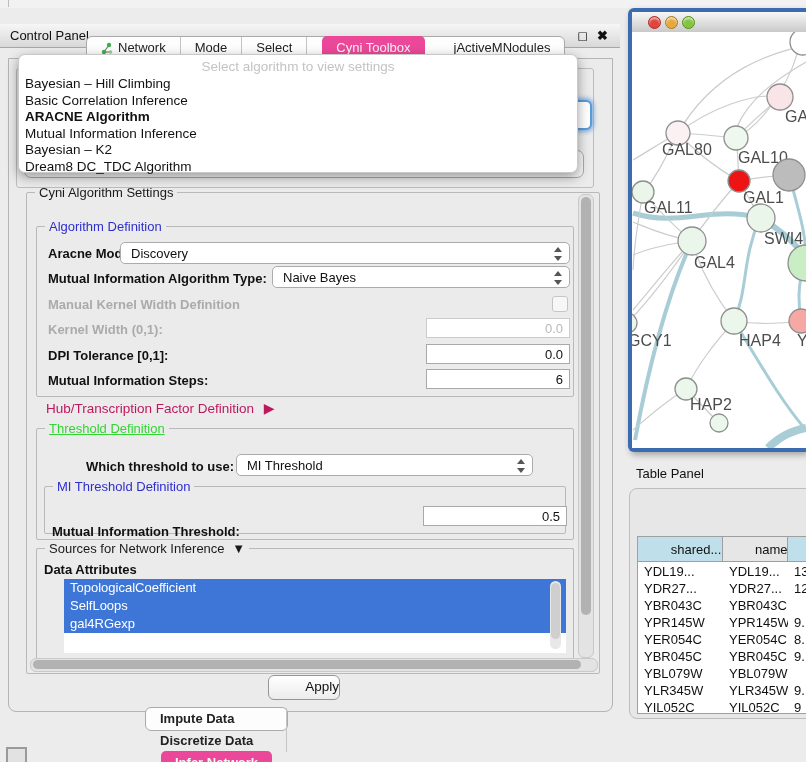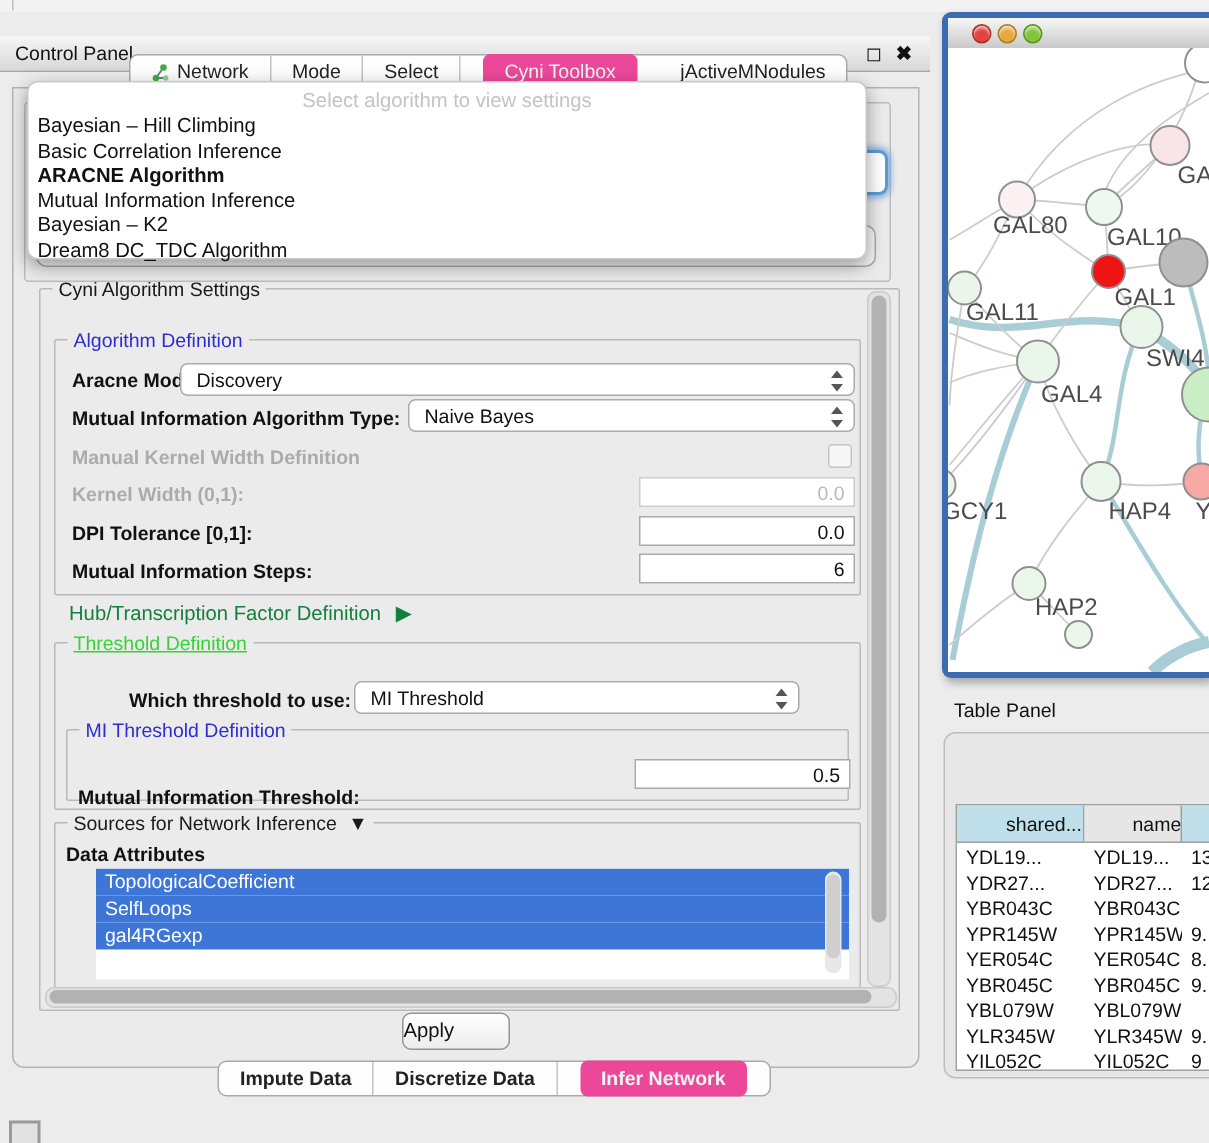--- a/index.html
+++ b/index.html
@@ -49,21 +49,21 @@
   .stepper:after{bottom:0;border-top:5px solid #555;}
   .tfield{background:#fff;border:1px solid #a9a9a9;height:20px;font-size:13px;color:#111;
     text-align:right;padding-right:6px;line-height:20px;box-sizing:border-box;}
   .tfield.dis{border-color:#cccccc;color:#b9b9b9;}
   .chk{width:14px;height:14px;border:1px solid #c6c6c6;border-radius:3px;background:#f7f7f7;}
   .attr-list{background:#fff;overflow:hidden;}
   .attr-row{height:18px;line-height:18px;background:#3d76d6;color:#fff;font-size:13px;padding-left:6px;}
   .sb-track{background:#e3e3e3;border:1px solid #c9c9c9;border-radius:6px;}
   .sb-thumb{background:#b2b2b2;border-radius:6px;}
   .applybtn{left:268px;top:675px;width:70px;height:23px;background:linear-gradient(#ffffff,#ececec);
-    border:1px solid #959595;border-radius:6px;font-size:13.5px;color:#111;text-align:left;line-height:22px;}
+    border:1px solid #959595;border-radius:6px;font-size:13.5px;color:#111;text-align:right;line-height:22px;}
   
   .netwin{left:628px;top:8px;width:178px;height:444px;background:#3c6cb0;border-radius:6px 0 0 6px;z-index:3;
     box-shadow:2px 3px 6px rgba(0,0,0,.3);}
   .nettitle{left:632px;top:12px;width:174px;height:20px;background:linear-gradient(#f7f7f7,#c9c9c9);
     border-bottom:1px solid #888;z-index:4;}
   .tl{position:absolute;top:4px;width:11px;height:11px;border-radius:50%;box-shadow:inset 0 2px 2px rgba(255,255,255,.6);}
   .netcanvas{left:632px;top:32px;width:174px;height:416px;background:#fff;z-index:4;overflow:hidden;}
   .tp-title{left:625px;top:460px;width:181px;height:27px;font-size:13px;color:#111;line-height:27px;padding-left:11px;box-sizing:border-box;}
   .tp-card{left:629px;top:488px;width:177px;height:229px;background:#e7e7e7;border:1px solid #bdbdbd;
     border-radius:8px 0 0 8px;z-index:2;}
@@ -165,21 +165,21 @@
 <div class="abs flabel" style="left:48px;top:348px;">DPI Tolerance [0,1]:</div>
 <div class="abs tfield" style="left:426px;top:344px;width:144px;">
   <span>0.0</span>
 </div>
 
 <div class="abs flabel" style="left:48px;top:373px;">Mutual Information Steps:</div>
 <div class="abs tfield" style="left:426px;top:369px;width:144px;">
   <span>6</span>
 </div>
 
-<div class="abs" style="left:46px;top:400px;font-size:13.5px;color:#15803d;">
+<div class="abs" style="left:46px;top:400px;font-size:13.5px;color:#be185d;">
   <span>Hub/Transcription Factor Definition</span>
   <span style="margin-left:6px;font-size:14px;">▶</span>
 </div>
 
 <div class="abs grp" style="left:36px;top:428px;width:536px;height:110px;">
   <span class="grp-title green">Threshold Definition</span>
 </div>
 
 <div class="abs flabel" style="left:86px;top:459px;">Which threshold to use:</div>
 <div class="abs combo" style="left:236px;top:454px;width:297px;">
@@ -215,21 +215,21 @@
   <div class="sb-thumb" style="margin:2px;width:10px;height:418px;"></div>
 </div>
 <div class="abs sb-track" style="left:30px;top:658px;width:566px;height:12px;">
   <div class="sb-thumb" style="margin:1px 2px;height:9px;width:548px;"></div>
 </div>
 
 <div class="abs applybtn">
   <span>Apply</span>
 </div>
 
-<div class="abs bstrip" id="bstrip" style="left:145px;">
+<div class="abs bstrip" id="bstrip" style="left:145px;flex-direction:column;">
     <div class="tab">Impute Data</div>
     <div class="tab">Discretize Data</div>
     <div class="tab sel">Infer Network</div>
   </div>
 
 <div class="abs mini-ic"></div>
 
 <div class="abs netwin"></div>
 <div class="abs nettitle">
   <span class="tl" style="left:16px;background:#e0443c;border:1px solid #a83028;"></span>

